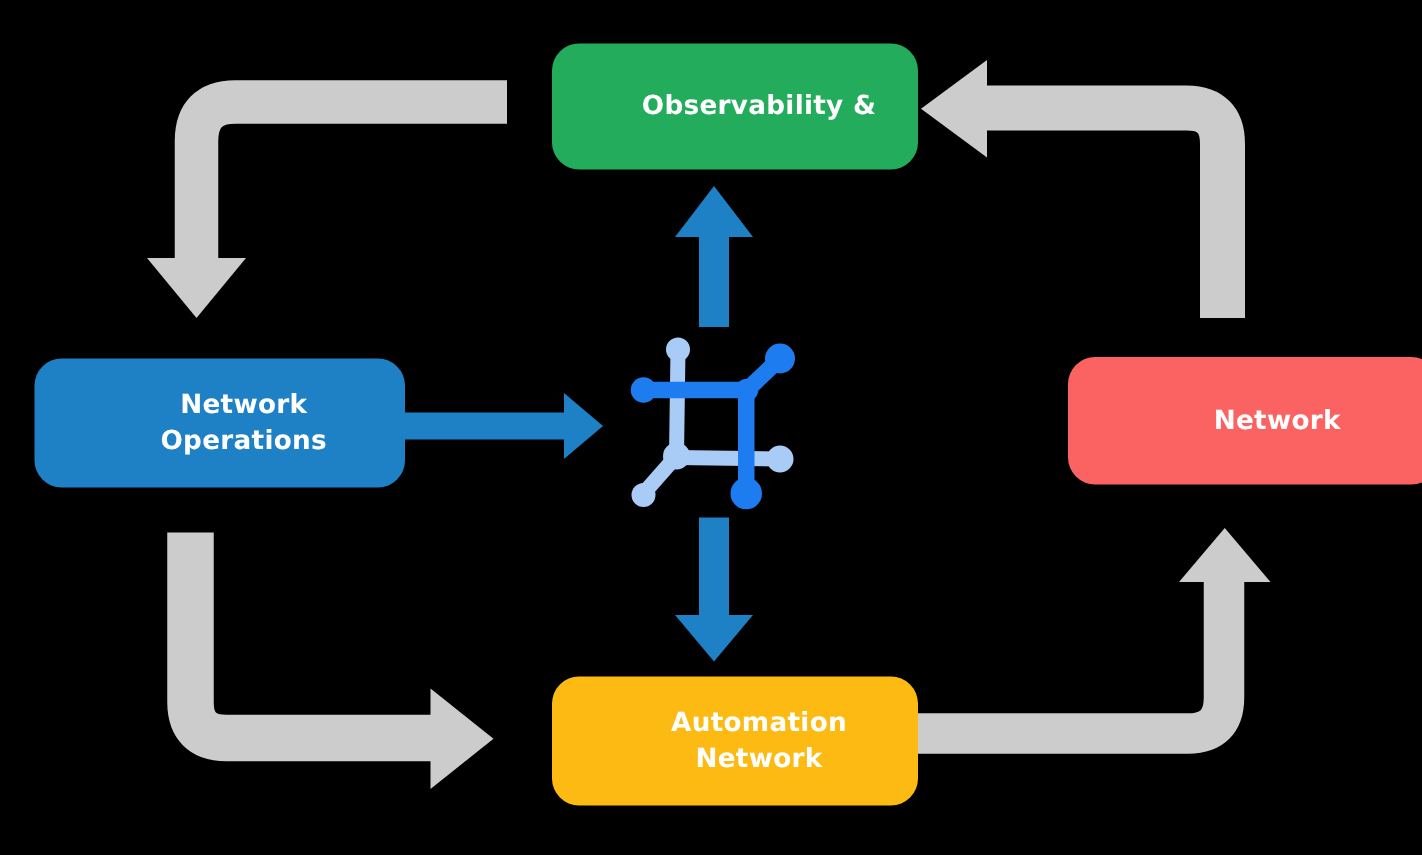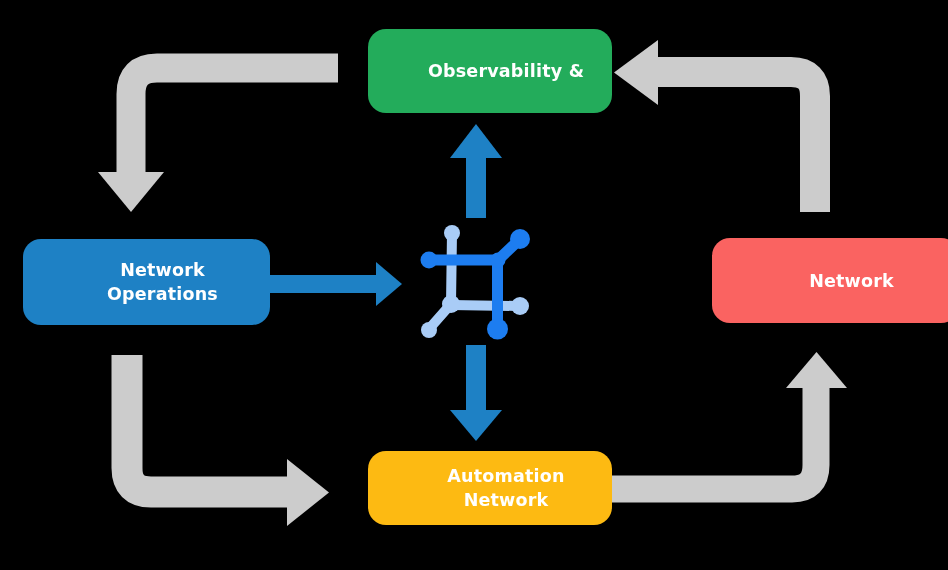--- a/index.html
+++ b/index.html
@@ -34,21 +34,21 @@
     font-size: 17.5px;
     font-weight: 600;
     line-height: 24px;
     letter-spacing: 0.2px;
     padding-left: 32px;
   }
   .node-box span { display: block; }
   .box-observability { left: 368px; top: 29px;  width: 212px; height: 84px; }
   .box-operations    { left: 23px;  top: 239px; width: 215px; height: 86px; }
   .box-infrastructure{ left: 712px; top: 238px; width: 215px; height: 85px; }
-  .box-automation    { left: 368px; top: 451px; width: 212px; height: 74px; }
+  .box-automation    { left: 368px; top: 451px; width: 212px; height: 86px; }
 </style>
 </head>
 <body>
 
 <div class="stage">
 
   <svg class="arrow-layer" viewBox="0 0 948 570">
 
     <g>
       <path d="M338,68 H157 Q131,68 131,94 V174" fill="none" stroke-width="29" stroke="#CCCCCC"></path>

